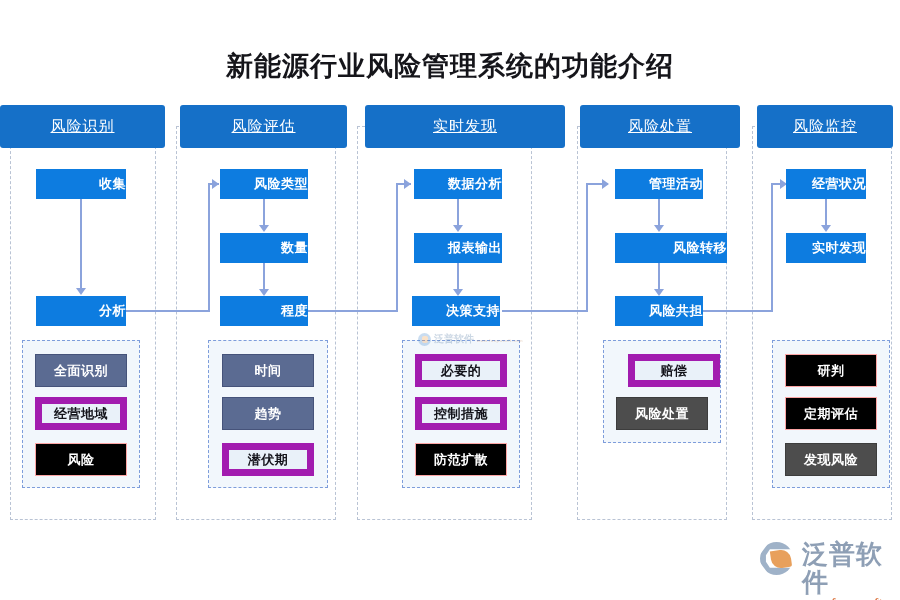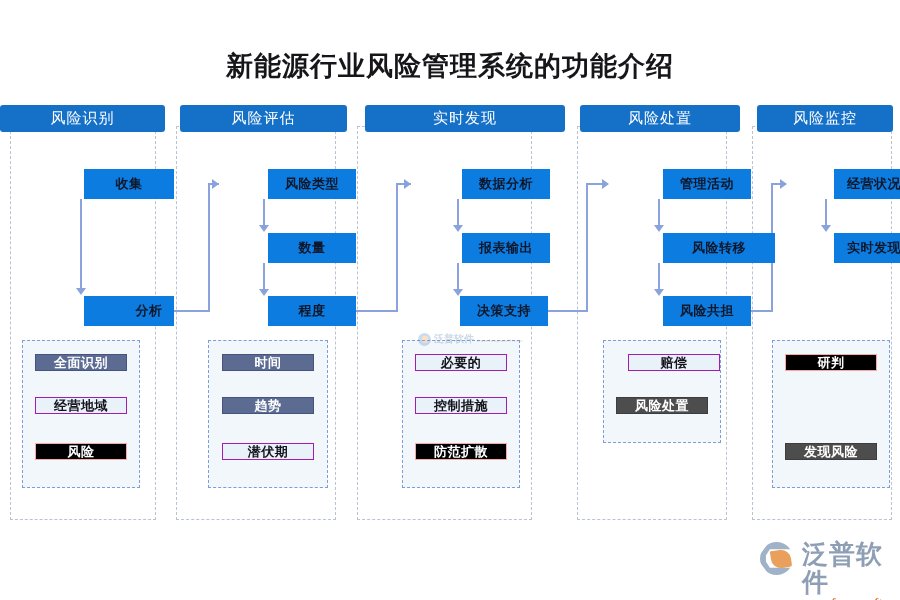--- a/index.html
+++ b/index.html
@@ -23,43 +23,43 @@
   }
 
   
   .col{
     position:absolute;top:126px;height:394px;
     border:1px dashed #b9c3d4;
     box-sizing:border-box;
     background:transparent;
   }
   .colhead{
-    position:absolute;top:105px;height:27px;
+    position:absolute;top:105px;height:43px;
     background:#1570c8;
     color:#ffffff;
     border-radius:3px;
     display:flex;align-items:center;justify-content:center;
     font-size:15px;font-weight:400;
     font-family:"Liberation Serif","DejaVu Serif",serif;
     letter-spacing:1px;
     box-sizing:border-box;
     z-index:6;
+    text-decoration:underline;
   }
 
   
   .fbox{
     position:absolute;height:30px;
     background:#0d7ce0;
-    color:#0f172a;
-    display:flex;align-items:center;justify-content:center;
+    color:#ffffff;
+    display:flex;align-items:center;justify-content:flex-end;
     font-size:13px;font-weight:700;
     letter-spacing:0.5px;
     box-sizing:border-box;
     z-index:5;
-    margin-left:48px;
   }
 
   
   .vline{position:absolute;width:2px;background:#8ba3dc;z-index:3;}
   .hline{position:absolute;height:2px;background:#8ba3dc;z-index:3;}
   .arrow-down{
     position:absolute;width:0;height:0;
     border-left:5px solid transparent;
     border-right:5px solid transparent;
     border-top:7px solid #8ba3dc;
@@ -75,29 +75,29 @@
 
   
   .subpanel{
     position:absolute;
     border:1px dashed #7e9ddb;
     background:#f2f7fc;
     box-sizing:border-box;
     z-index:2;
   }
   .pill{
-    position:absolute;height:17px;
+    position:absolute;height:33px;
     display:flex;align-items:center;justify-content:center;
     font-size:13px;font-weight:700;
     box-sizing:border-box;
     letter-spacing:0.5px;
     z-index:3;
   }
   .pill.slate{background:#5b6b92;color:#ffffff;border:1px solid #46537a;}
-  .pill.light{background:#e9f1f9;color:#13131a;border:1px solid #a21caf;}
+  .pill.light{background:#e9f1f9;color:#13131a;border:7px solid #a21caf;}
   .pill.black{background:#000000;color:#ffffff;border:1px solid #fca5a5;}
   .pill.gray{background:#4d4d4d;color:#ffffff;border:1px solid #3d3d3d;}
 
   
   .wm-small{
     position:absolute;left:418px;top:333px;
     opacity:0.30;
     display:flex;align-items:center;gap:3px;
     z-index:7;pointer-events:none;
   }
@@ -289,20 +289,23 @@
   </div>
   <div class="vline" style="left:825px;top:199px;height:26px;"></div>
   <div class="arrow-down" style="left:821px;top:225px;"></div>
   <div class="fbox" style="left:786px;width:80px;top:233px;">
     <span>实时发现</span>
   </div>
 
   <div class="subpanel" style="left:772px;top:340px;width:118px;height:148px;"></div>
   <div class="pill black" style="left:785px;top:354px;width:92px;">
     <span>研判</span>
+  </div>
+  <div class="pill black" style="left:785px;top:397px;width:92px;">
+    <span>定期评估</span>
   </div>
   <div class="pill gray" style="left:785px;top:443px;width:92px;">
     <span>发现风险</span>
   </div>
 
   <div class="wm-small">
     <span class="wm-mark"></span>
     <span class="wm-txt">
       <span>泛普软件</span>
       <span class="wm-sub">www.fanpusoft.com</span>

